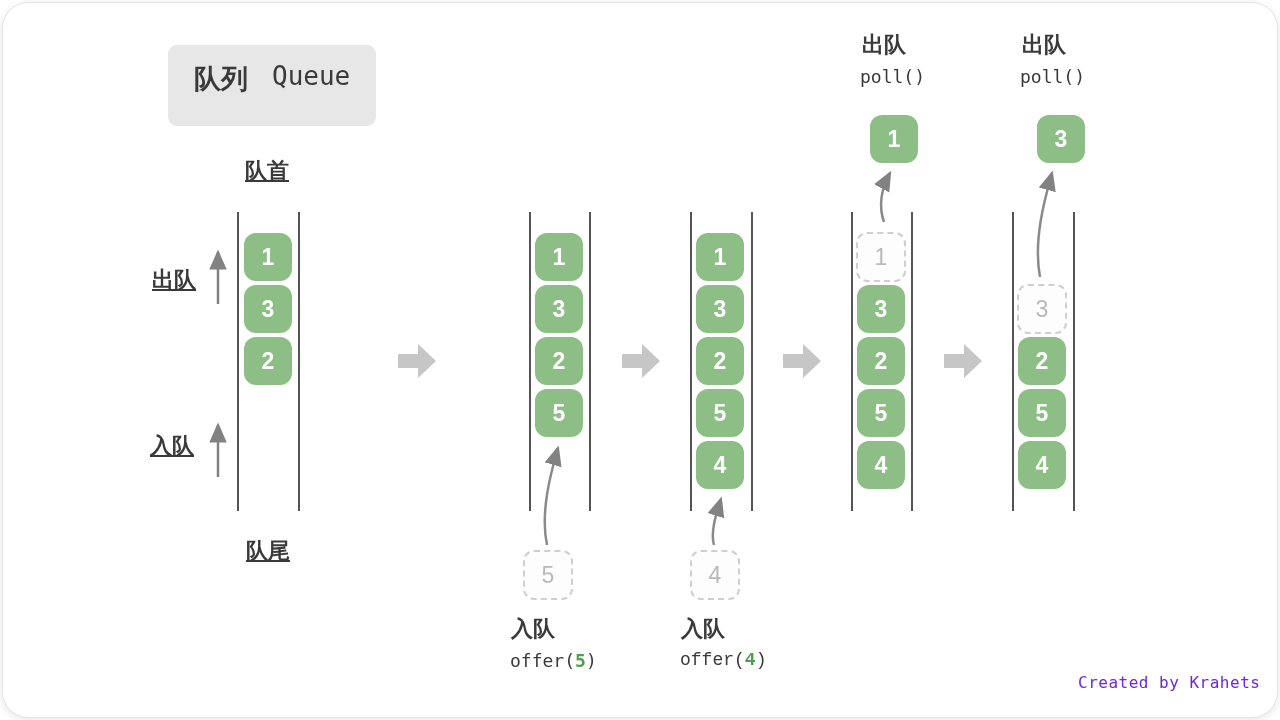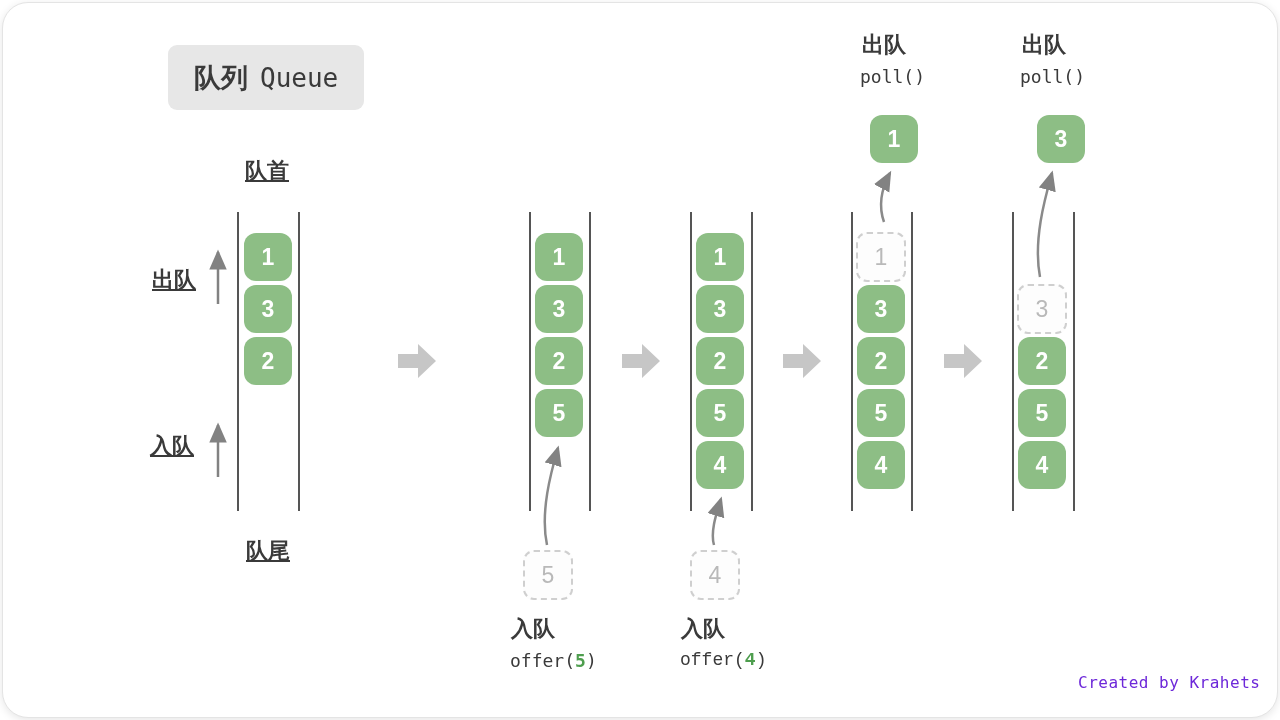--- a/index.html
+++ b/index.html
@@ -1,23 +1,23 @@
 <!DOCTYPE html>
 <html><head>
 <meta charset="utf-8">
 <style>
   html,body{margin:0;padding:0;background:#fff;width:1280px;height:720px;overflow:hidden;
     font-family:"Liberation Sans","DejaVu Sans",sans-serif;}
   .card{position:absolute;left:2px;top:2px;width:1274px;height:714px;background:#fff;
     border:1px solid #e4e4e4;border-radius:26px;box-shadow:0 2px 8px rgba(0,0,0,.10);}
   .mono{font-family:"DejaVu Sans Mono","Liberation Mono",monospace;}
   .title-box{position:absolute;left:168px;top:45px;height:49px;background:#e7e7e7;border-radius:9px;
-    display:flex;align-items:center;padding:8px 26px;}
+    display:flex;align-items:flex-start;padding:16px 26px;}
   .title-zh{font-size:27px;font-weight:700;color:#3a3a3a;}
-  .title-en{font-size:26px;color:#3a3a3a;margin-left:12px;}
+  .title-en{font-size:26px;color:#3a3a3a;margin-left:24px;}
   .side-label{position:absolute;font-size:22px;font-weight:700;color:#3a3a3a;white-space:nowrap;text-decoration:underline;}
   .col-line{position:absolute;top:212px;height:299px;width:1.5px;background:#555;}
   .gbox{position:absolute;width:48px;height:48px;border-radius:12px;background:#8DBE85;color:#ffffff;
     font-size:23px;font-weight:600;display:flex;align-items:center;justify-content:center;}
   .dbox{position:absolute;width:50px;height:50px;box-sizing:border-box;border:2px dashed #cfcfcf;
     border-radius:11px;background:#fdfdfd;color:#b9b9b9;font-size:23px;font-weight:500;
     display:flex;align-items:center;justify-content:center;}
   .zh-label{position:absolute;font-size:22px;font-weight:700;color:#3a3a3a;white-space:nowrap;}
   .code-label{position:absolute;font-size:18px;color:#3a3a3a;white-space:nowrap;}
   .code-arg{color:#4E9E4E;font-weight:700;}

